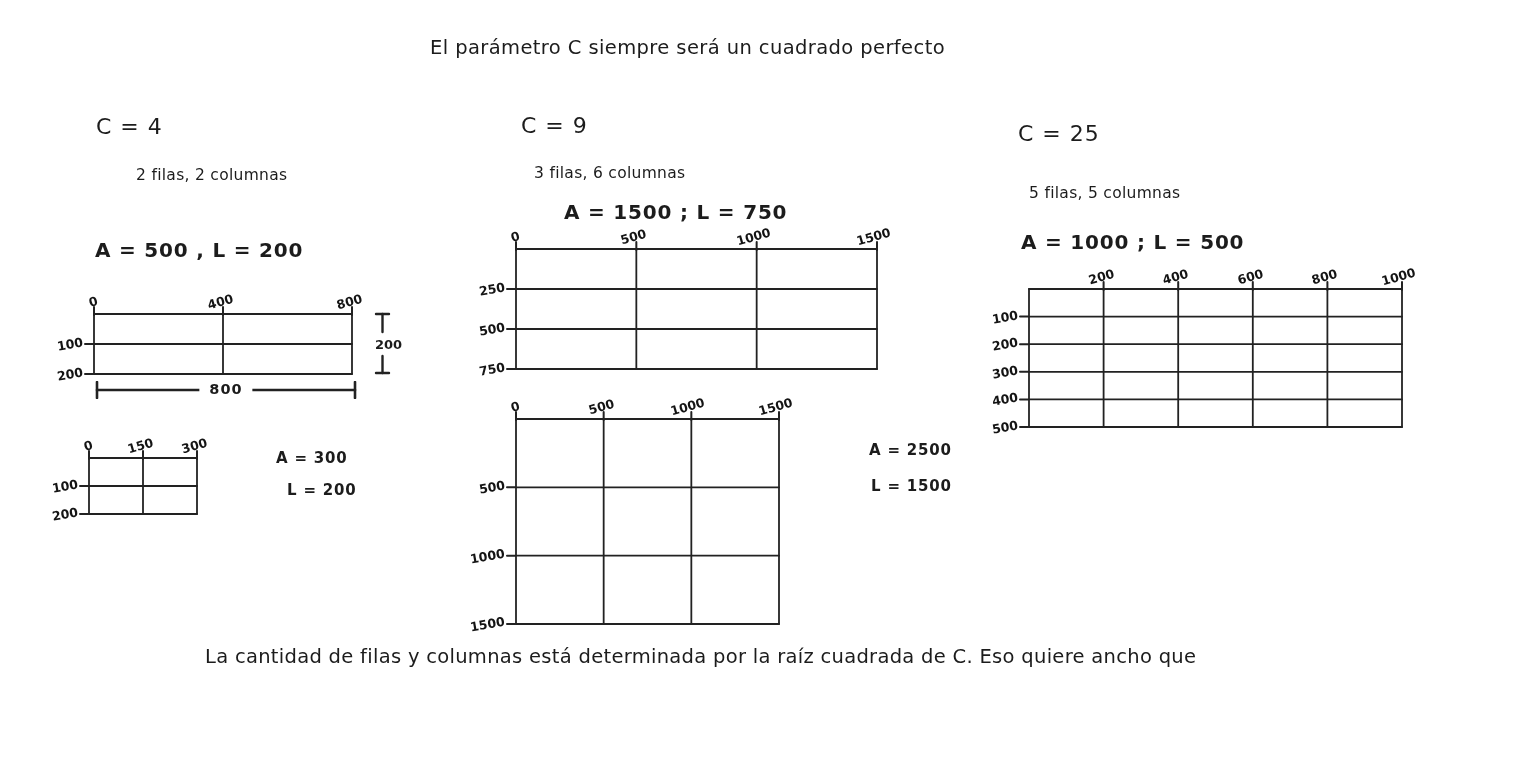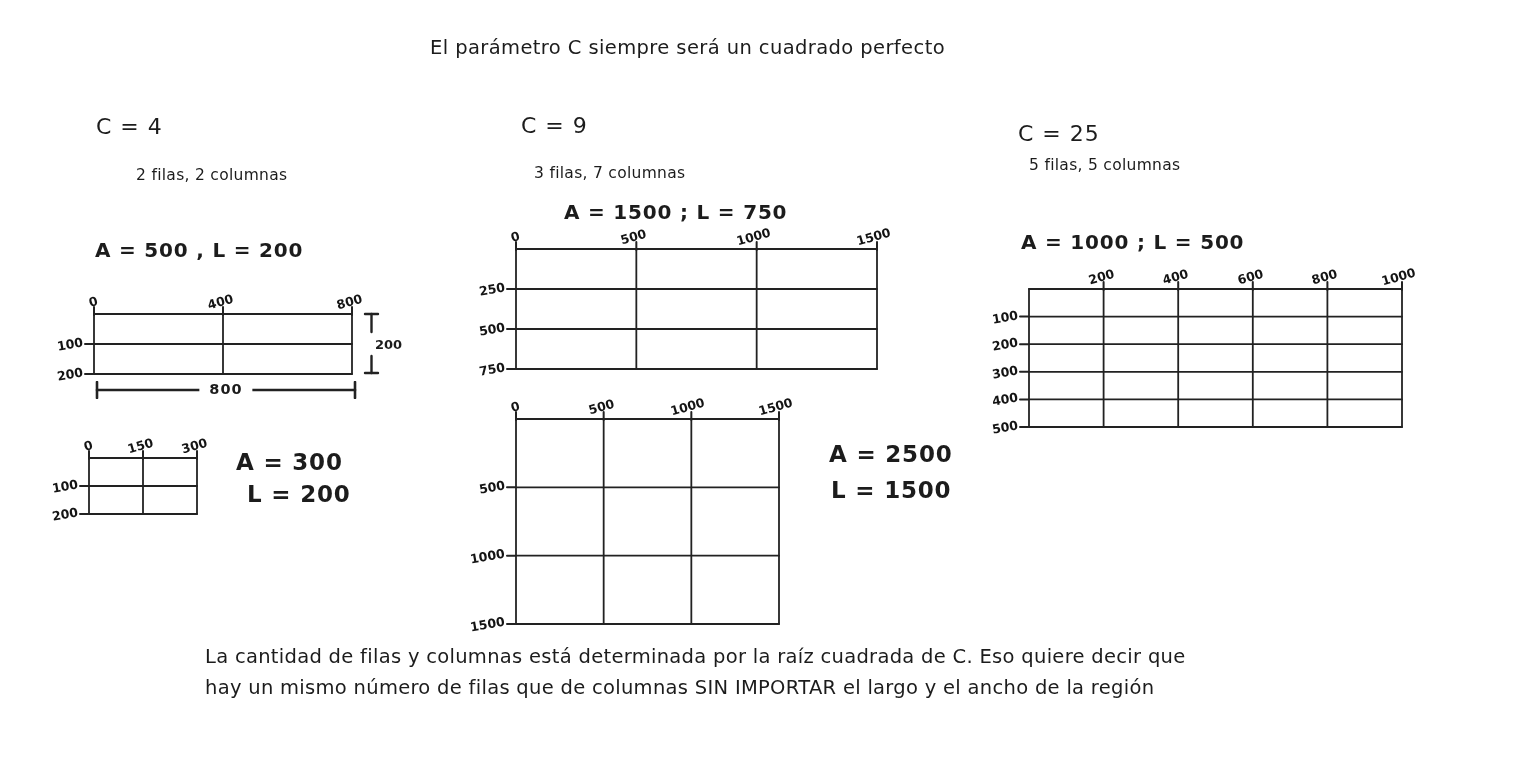--- a/index.html
+++ b/index.html
@@ -1,25 +1,25 @@
 <!DOCTYPE html>
 <html><head>
 <meta charset="utf-8">
 <style>
   html,body{margin:0;padding:0;background:#fff;}
   #canvas{
     position:relative;width:1532px;height:757px;background:#ffffff;
-    font-family:"DejaVu Sans", sans-serif;color:#1c1c1c;overflow:hidden;
+    font-family:"DejaVu Sans", sans-serif;color:#1c1c1c;overflow:hidden;text-align:center;
   }
   .abs{position:absolute;white-space:nowrap;}
   .title{font-size:19.5px;letter-spacing:0.4px;}
   .c-label{font-size:22px;letter-spacing:1px;}
   .rc-label{font-size:15.5px;letter-spacing:0.3px;}
   .al-label{font-size:20px;font-weight:bold;letter-spacing:0.8px;}
-  .al-label.big{font-size:23px;}
+  .al-label.big{font-size:15px;margin-left:40px;}
   .footer-line{font-size:19.5px;letter-spacing:0.3px;}
   .grid{position:absolute;}
   .grid-svg{overflow:visible;display:block;}
   .tick{position:absolute;font-size:12.5px;font-weight:bold;color:#141414;}
   .tick-top{bottom:100%;margin-bottom:4px;transform:translateX(-60%) rotate(-16deg);}
   .tick-left{right:100%;margin-right:10px;transform:translateY(-50%) rotate(-10deg);}
   .dim-label{position:absolute;left:13px;top:50%;transform:translateY(-50%);font-weight:bold;font-size:13px;}
   .dim-label-h{position:absolute;left:50%;top:50%;transform:translate(-50%,-54%);background:#fff;padding:0 10px;font-weight:bold;font-size:14.5px;letter-spacing:1px;}
   svg line{stroke:#222;stroke-linecap:round;}
 </style>
@@ -91,21 +91,21 @@
       <span class="tick tick-top" style="left: 1px;">0</span>
       <span class="tick tick-top" style="left: 55px;">150</span>
       <span class="tick tick-top" style="left: 109px;">300</span>
       <span class="tick tick-left" style="top: 29px;">100</span>
       <span class="tick tick-left" style="top: 57px;">200</span>
     </div>
   <div class="abs al-label big" style="left:236px;top:449px">A = 300</div>
   <div class="abs al-label big" style="left:247px;top:481px">L = 200</div>
 
   <div class="abs c-label" style="left:521px;top:113px">C = 9</div>
-  <div class="abs rc-label" style="left:534px;top:164px">3 filas, 7 columnas</div>
+  <div class="abs rc-label" style="left:534px;top:164px">3 filas, 6 columnas</div>
   <div class="abs al-label" style="left:564px;top:200px">A = 1500 ;   L = 750</div>
 
   <div class="grid" style="left:515px;top:248px;width:363px;height:122px">
       <svg width="363" height="122" class="grid-svg">
         <line x1="1" y1="1" x2="1" y2="121" stroke-width="1.8"></line>
         <line x1="121.33333333333333" y1="1" x2="121.33333333333333" y2="121" stroke-width="1.8"></line>
         <line x1="241.66666666666666" y1="1" x2="241.66666666666666" y2="121" stroke-width="1.8"></line>
         <line x1="362" y1="1" x2="362" y2="121" stroke-width="1.8"></line>
         <line x1="1" y1="1" x2="362" y2="1" stroke-width="1.8"></line>
         <line x1="1" y1="41" x2="362" y2="41" stroke-width="1.8"></line>
@@ -151,21 +151,21 @@
       <span class="tick tick-top" style="left: 176.333px;">1000</span>
       <span class="tick tick-top" style="left: 264px;">1500</span>
       <span class="tick tick-left" style="top: 69.3333px;">500</span>
       <span class="tick tick-left" style="top: 137.667px;">1000</span>
       <span class="tick tick-left" style="top: 206px;">1500</span>
     </div>
   <div class="abs al-label big" style="left:829px;top:441px">A = 2500</div>
   <div class="abs al-label big" style="left:831px;top:477px">L = 1500</div>
 
   <div class="abs c-label" style="left:1018px;top:121px">C = 25</div>
-  <div class="abs rc-label" style="left:1029px;top:156px">5 filas, 5 columnas</div>
+  <div class="abs rc-label" style="left:1029px;top:184px">5 filas, 5 columnas</div>
   <div class="abs al-label" style="left:1021px;top:230px">A = 1000  ;   L = 500</div>
 
   <div class="grid" style="left:1028px;top:288px;width:375px;height:140px">
       <svg width="375" height="140" class="grid-svg">
         <line x1="1" y1="1" x2="1" y2="139" stroke-width="1.8"></line>
         <line x1="75.60000000000001" y1="1" x2="75.60000000000001" y2="139" stroke-width="1.8"></line>
         <line x1="150.20000000000002" y1="1" x2="150.20000000000002" y2="139" stroke-width="1.8"></line>
         <line x1="224.79999999999998" y1="1" x2="224.79999999999998" y2="139" stroke-width="1.8"></line>
         <line x1="299.40000000000003" y1="1" x2="299.40000000000003" y2="139" stroke-width="1.8"></line>
         <line x1="374" y1="1" x2="374" y2="139" stroke-width="1.8"></line>
@@ -191,16 +191,15 @@
       <span class="tick tick-top" style="left: 224.8px;">600</span>
       <span class="tick tick-top" style="left: 299.4px;">800</span>
       <span class="tick tick-top" style="left: 374px;">1000</span>
       <span class="tick tick-left" style="top: 28.6px;">100</span>
       <span class="tick tick-left" style="top: 56.2px;">200</span>
       <span class="tick tick-left" style="top: 83.8px;">300</span>
       <span class="tick tick-left" style="top: 111.4px;">400</span>
       <span class="tick tick-left" style="top: 139px;">500</span>
     </div>
 
-  <div class="abs footer-line" style="left:205px;top:645px">La cantidad de filas y columnas está determinada por la raíz cuadrada de C. Eso quiere decir que</div>
-  <div class="abs footer-line" style="left:205px;top:676px">hay un mismo número de filas que de columnas SIN IMPORTAR el largo y el ancho de la región</div>
+  <div class="abs footer-line" style="left:205px;top:645px">La cantidad de filas y columnas está determinada por la raíz cuadrada de C. Eso quiere ancho que</div>
 
 </div>
 
 </body></html>

